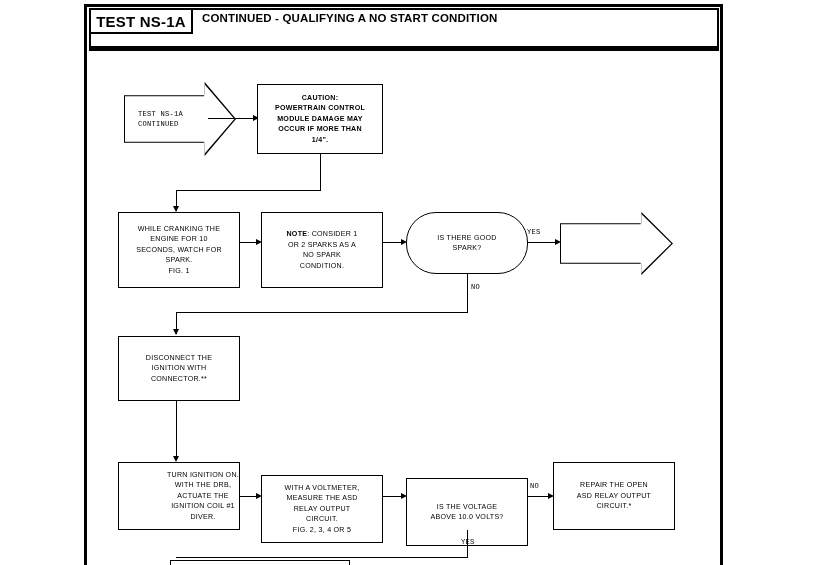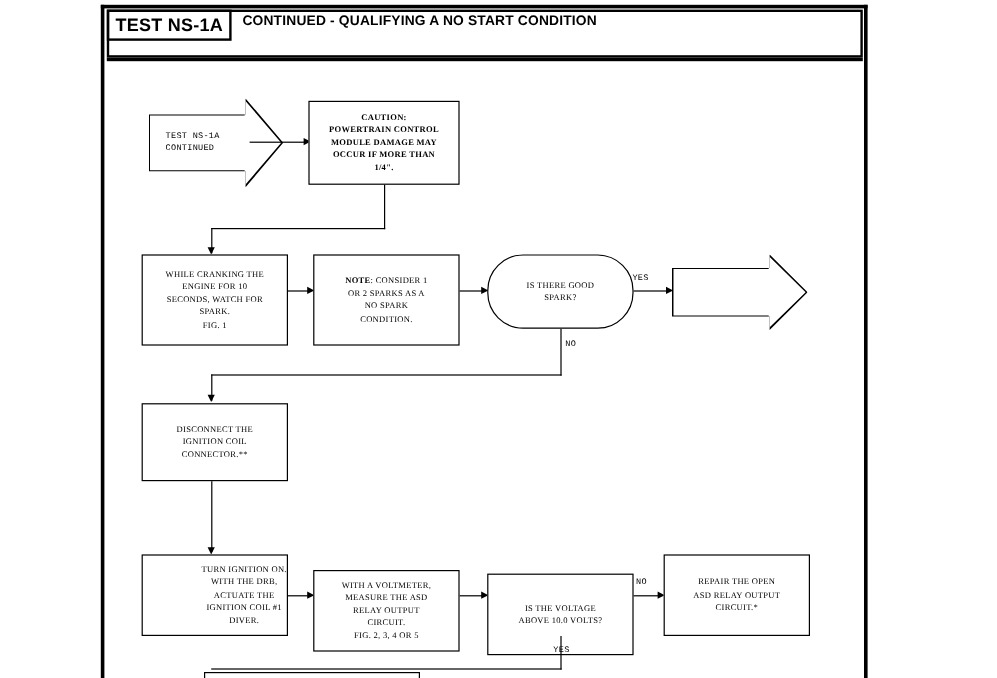--- a/index.html
+++ b/index.html
@@ -80,21 +80,21 @@
     position: absolute;
     border: 1px solid #000;
     box-sizing: border-box;
     background: #fff;
     display: flex;
     align-items: center;
     justify-content: center;
     text-align: center;
   }
   .node .txt {
-    font-family: Liberation Serif, serif;
+    font-family: Liberation Sans, sans-serif;
     font-size: 7.1px;
     line-height: 10.5px;
     letter-spacing: 0.25px;
     white-space: pre-line;
     font-weight: bold;
   }
   .node.plain .txt { font-weight: normal; }
 
   
   .arrow-node {
@@ -223,21 +223,21 @@
 </div>
 
 <div class="vline" style="left:467px; top:274px; height:39px;"></div>
 <div class="edge-label" style="left:471px; top:283px;">NO</div>
 <div class="hline" style="left:176px; top:312px; width:292px;"></div>
 <div class="vline" style="left:176px; top:312px; height:22px;"></div>
 <div class="arrowhead-d" style="left:172.5px; top:329px;"></div>
 
 <div class="node plain" style="left:118px; top:336px; width:122px; height:65px;">
   <div class="txt">DISCONNECT THE
-IGNITION COIL
+IGNITION WITH
 CONNECTOR.**</div>
 </div>
 
 <div class="vline" style="left:176px; top:401px; height:59px;"></div>
 <div class="arrowhead-d" style="left:172.5px; top:456px;"></div>
 
 <div class="node plain" style="left:118px; top:462px; width:122px; height:68px;justify-content:flex-end;">
   <div class="txt">TURN IGNITION ON.
 WITH THE DRB,
 ACTUATE THE

